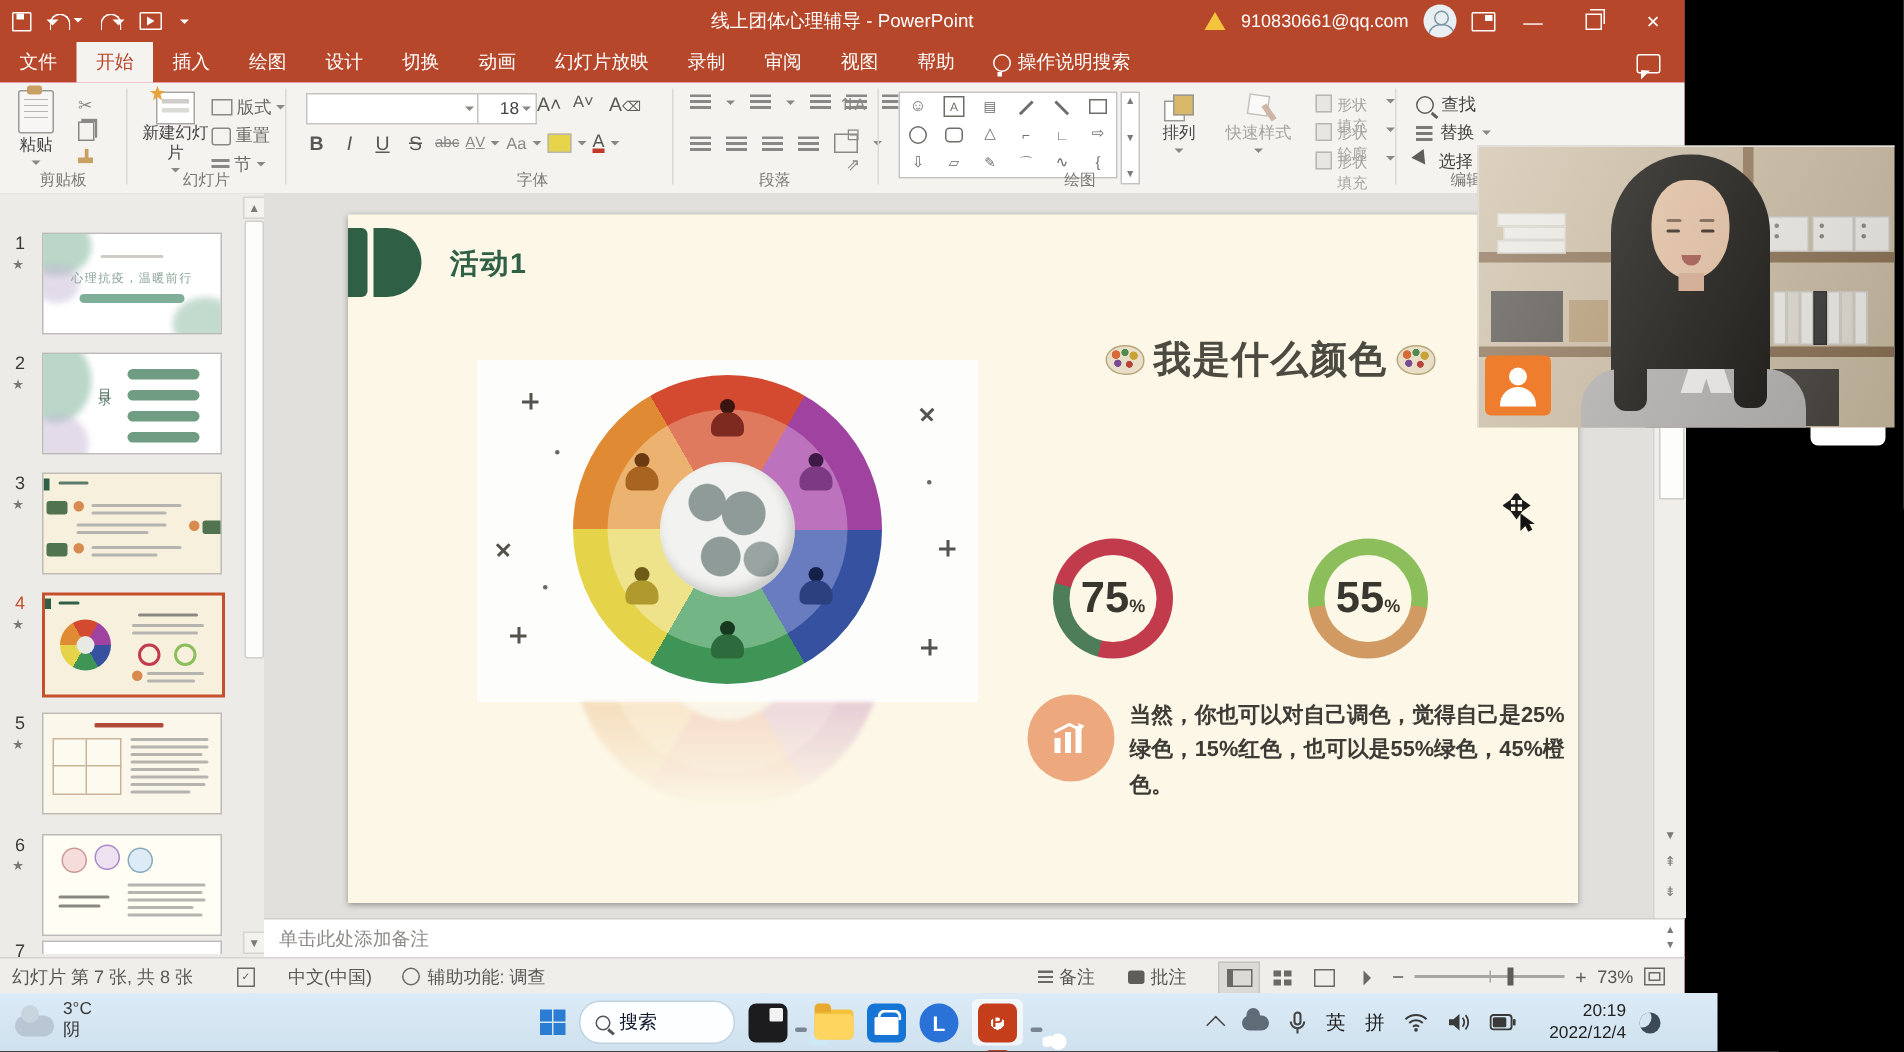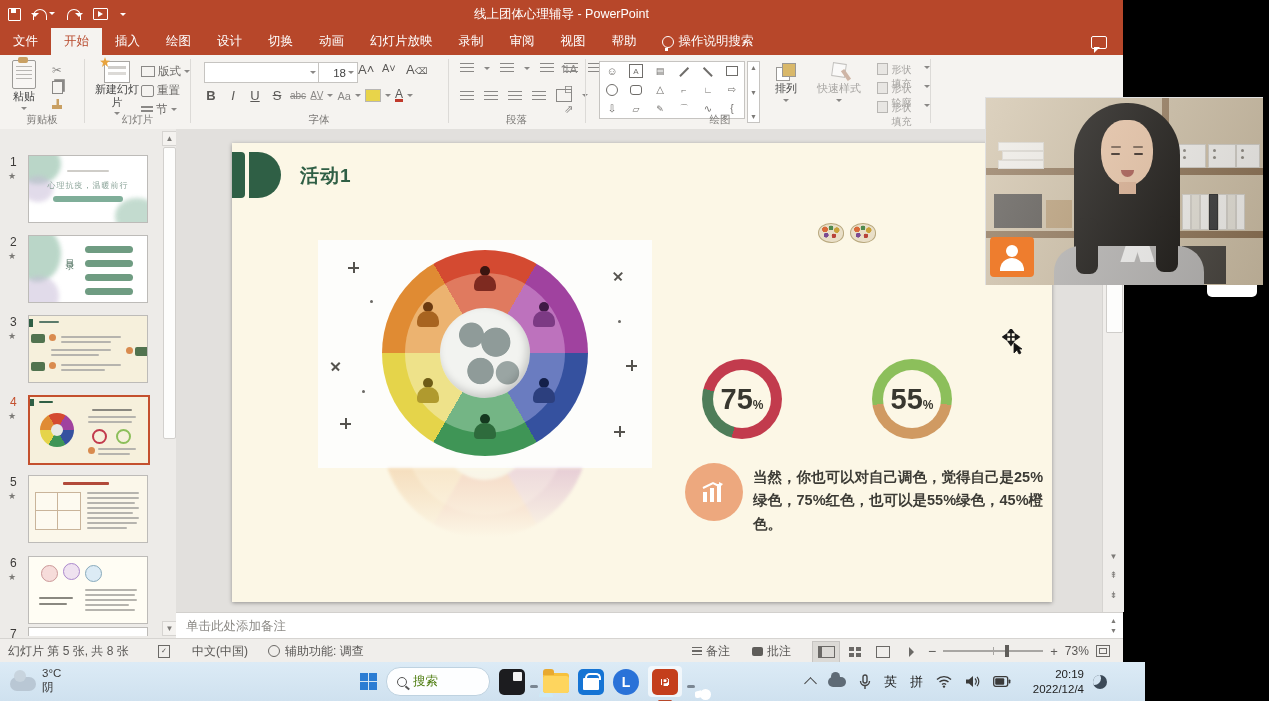--- a/index.html
+++ b/index.html
@@ -173,21 +173,21 @@
   .weather{position:absolute;left:10px;top:4px;display:flex;gap:6px;align-items:center;color:#3a3a3a;}
   .cloud{width:26px;height:14px;background:#b9c7d4;border-radius:8px;position:relative;margin-top:8px;}
   .cloud:before{content:"";position:absolute;left:4px;top:-7px;width:12px;height:12px;border-radius:50%;background:#c8d4de;}
   .wtxt{display:flex;flex-direction:column;font-size:11.5px;line-height:1.25;}
   .tkicons{position:absolute;left:360px;top:0;height:39px;display:flex;align-items:center;gap:9px;}
   .winlogo{width:17px;height:17px;background:
      linear-gradient(#2b7cd3,#2b7cd3) 0 0/8px 8px no-repeat,
      linear-gradient(#2b7cd3,#2b7cd3) 9px 0/8px 8px no-repeat,
      linear-gradient(#2b7cd3,#2b7cd3) 0 9px/8px 8px no-repeat,
      linear-gradient(#2b7cd3,#2b7cd3) 9px 9px/8px 8px no-repeat;}
-  .searchpill{width:92px;height:27px;background:#fdfeff;border:1px solid #bed2e0;border-radius:14px;display:flex;align-items:center;gap:6px;padding-left:10px;font-size:12.5px;color:#4d7c0f;}
+  .searchpill{width:92px;height:27px;background:#fdfeff;border:1px solid #bed2e0;border-radius:14px;display:flex;align-items:center;gap:6px;padding-left:10px;font-size:12.5px;color:#0f172a;}
   .mag{width:8px;height:8px;border:1.5px solid #555;border-radius:50%;position:relative;}
   .mag:after{content:"";position:absolute;right:-4px;bottom:-3px;width:5px;height:1.5px;background:#555;transform:rotate(40deg);}
   .tki{width:26px;height:26px;border-radius:5px;position:relative;}
   .runline{position:absolute;left:50%;bottom:-6px;transform:translateX(-50%);width:8px;height:3px;border-radius:2px;background:#7a8692;}
   .tki.dark{background:#1c1c1f;}
   .tki.dark:after{content:"";position:absolute;right:3px;top:3px;width:9px;height:9px;background:#f2f2f2;border-radius:1px;}
   .tki.edge{border-radius:50%;background:conic-gradient(from 200deg,#49c3b1,#2a8ce8,#175bb0,#35a3d8,#49c3b1);}
   .tki.edge:after{content:"";position:absolute;left:5px;top:7px;width:14px;height:8px;border-radius:8px 8px 0 0;background:#cdeaf7;opacity:.85;}
   .folder{width:26px;height:20px;margin-top:3px;background:#f6c13d;border-radius:3px;position:relative;}
   .folder:before{content:"";position:absolute;left:0;top:-4px;width:11px;height:6px;background:#e8a92f;border-radius:3px 3px 0 0;}
@@ -269,20 +269,31 @@
         <span class="ic-save"></span>
         <span style="display:flex;gap:2px;">
             <span class="ic-undo"></span>
             <span class="caret"></span>
           </span>
         <span class="ic-redo"></span>
         <span class="ic-proj"></span>
         <span class="caret"></span>
       </div>
       <div class="ttl">线上团体心理辅导 - PowerPoint</div>
+      <div class="right">
+        <span class="warn"></span>
+        <span style="font-size:12px;">910830661@qq.com</span>
+        <span class="avatar"></span>
+        <span class="ic-share"></span>
+        <span class="winbtn">—</span>
+        <span class="winbtn">
+            <span class="ic-restore"></span>
+          </span>
+        <span class="winbtn" style="font-size:15px;">×</span>
+      </div>
     </div>
 
     <div class="tabs">
       <span class="tab">文件</span>
       <span class="tab active">开始</span>
       <span class="tab">插入</span>
       <span class="tab">绘图</span>
       <span class="tab">设计</span>
       <span class="tab">切换</span>
       <span class="tab">动画</span>
@@ -330,21 +341,21 @@
           </div>
         <div class="mini" style="position:absolute;left:56px;top:46px;">
             <span style="width:12px;height:8px;background:repeating-linear-gradient(#8a8886 0 2px,transparent 2px 4px);"></span>
             <span>节</span>
             <span class="dcaret"></span>
           </div>
         <div class="gl">幻灯片</div>
         <div class="gsep" style="left:105px;"></div>
       </div>
 
-      <div class="grp" style="left:190px;width:258px;">
+      <div class="grp" style="left:190px;width:258px;padding-left:24px;">
         <div class="fbox" style="position:absolute;left:14px;top:7px;width:108px;">
             <span class="dcaret"></span>
           </div>
         <div class="fbox" style="position:absolute;left:128px;top:7px;width:32px;">
             <span style="margin-right:2px;color:#444;">18</span>
             <span class="dcaret"></span>
           </div>
         <div style="position:absolute;left:168px;top:7px;font-size:13px;color:#5a5856;">A˄</div>
         <div style="position:absolute;left:192px;top:7px;font-size:11px;color:#5a5856;">A˅</div>
         <div style="position:absolute;left:216px;top:7px;font-size:13px;color:#5a5856;">A<span style="font-size:9px;">⌫</span></div>
@@ -453,20 +464,37 @@
           </div>
         <div class="small3" style="left:292px;top:46px;">
             <span class="swatch"></span>
             <span>形状填充</span>
             <span class="dcaret"></span>
           </div>
         <div class="gl" style="width:270px;">绘图</div>
         <div class="gsep" style="left:345px;"></div>
       </div>
 
+      <div class="grp" style="left:930px;width:95px;">
+        <div class="edit3" style="left:14px;top:7px;">
+            <span class="ic-find"></span>
+            <span>查找</span>
+          </div>
+        <div class="edit3" style="left:14px;top:26px;">
+            <span class="ic-replace"></span>
+            <span>替换</span>
+            <span class="dcaret"></span>
+          </div>
+        <div class="edit3" style="left:14px;top:45px;">
+            <span class="ic-select"></span>
+            <span>选择</span>
+            <span class="dcaret"></span>
+          </div>
+        <div class="gl">编辑</div>
+      </div>
     </div>
 
     <div class="thumbs">
 
       <div class="trow" style="top:26px;">
         <span class="tnum">1</span>
         <span class="tstar">★</span>
         <div class="tbox">
           <div class="wc" style="left:-14px;top:-12px;width:46px;height:40px;background:#a9cdbb;"></div>
           <div class="wc" style="left:-6px;top:20px;width:30px;height:26px;background:#c5b8d6;opacity:.5;"></div>
@@ -633,20 +661,21 @@
             <div class="wheel" style="left:64px;top:10px;width:206px;height:206px;">
                 <div class="inner"></div>
                 <div class="globe"></div>
               </div>
           </div>
         </div>
         <div class="rfade"></div>
 
         <div class="heading">
           <span class="palette"></span>
+          <span>我是什么颜色</span>
           <span class="palette"></span>
         </div>
 
         <div class="donut" style="left: 470px; top: 216px; background: conic-gradient(from 285deg, rgb(194, 59, 77) 0deg, rgb(194, 59, 77) 75%, rgb(78, 125, 89) 75%, rgb(78, 125, 89) 100%);">
           <div class="hole">
               <span class="num">75</span>
               <span class="pct">%</span>
             </div>
         </div>
         <div class="donut" style="left: 640px; top: 216px; background: conic-gradient(from -99deg, rgb(140, 191, 91) 0deg, rgb(140, 191, 91) 55%, rgb(208, 154, 98) 55%, rgb(208, 154, 98) 100%);">
@@ -658,21 +687,21 @@
 
         <div class="noteico">
           <svg width="26" height="24" viewBox="0 0 26 24">
               <rect x="2" y="12" width="4" height="10" fill="#fff"></rect>
               <rect x="9" y="8" width="4" height="14" fill="#fff"></rect>
               <rect x="16" y="4" width="4" height="18" fill="#fff"></rect>
               <path d="M2 8 L12 3 L18 6" stroke="#fff" stroke-width="2" fill="none"></path>
               <path d="M18 2 L22 4 L18 8 Z" fill="#fff"></path>
             </svg>
         </div>
-        <div class="notetext">当然，你也可以对自己调色，觉得自己是25%绿色，75%红色，也可以是55%绿色，45%橙色。</div>
+        <div class="notetext">当然，你也可以对自己调色，觉得自己是25%绿色，15%红色，也可以是55%绿色，45%橙色。</div>
 
         <div class="cursor-move">
           <svg width="22" height="26" viewBox="0 0 22 26">
             <g stroke="#1a1a1a" stroke-width="1.6" fill="#1a1a1a">
               <line x1="9" y1="2" x2="9" y2="14"></line>
                 <line x1="3" y1="8" x2="15" y2="8"></line>
               <path d="M9 0 L11.5 3.5 L6.5 3.5 Z"></path>
                 <path d="M9 16 L11.5 12.5 L6.5 12.5 Z"></path>
               <path d="M1 8 L4.5 5.5 L4.5 10.5 Z"></path>
                 <path d="M17 8 L13.5 5.5 L13.5 10.5 Z"></path>
@@ -693,21 +722,21 @@
 
     <div class="notesbar">
       <span class="ph">单击此处添加备注</span>
       <span style="margin-left:auto;margin-right:6px;display:flex;flex-direction:column;font-size:7px;color:#7c7a77;line-height:1.4;">
           <span>▲</span>
           <span>▼</span>
         </span>
     </div>
 
     <div class="status">
-      <div class="st" style="left:8px;">幻灯片 第 5 张, 共 8 张</div>
+      <div class="st" style="left:8px;">幻灯片 第 7 张, 共 8 张</div>
       <div class="st" style="left:158px;">
           <span style="width:10px;height:11px;border:1.2px solid #6b6966;font-size:7px;display:flex;align-items:center;justify-content:center;">✓</span>
         </div>
       <div class="st" style="left:192px;">中文(中国)</div>
       <div class="st" style="left:268px;align-items:center;">
         <span style="width:10px;height:10px;border:1.2px solid #6b6966;border-radius:50%;display:inline-block;"></span>
         <span>辅助功能: 调查</span>
       </div>
       <div class="st" style="left:692px;gap:4px;">
           <span style="width:10px;height:9px;background:repeating-linear-gradient(#6b6966 0 1.5px,transparent 1.5px 3.5px);"></span>

